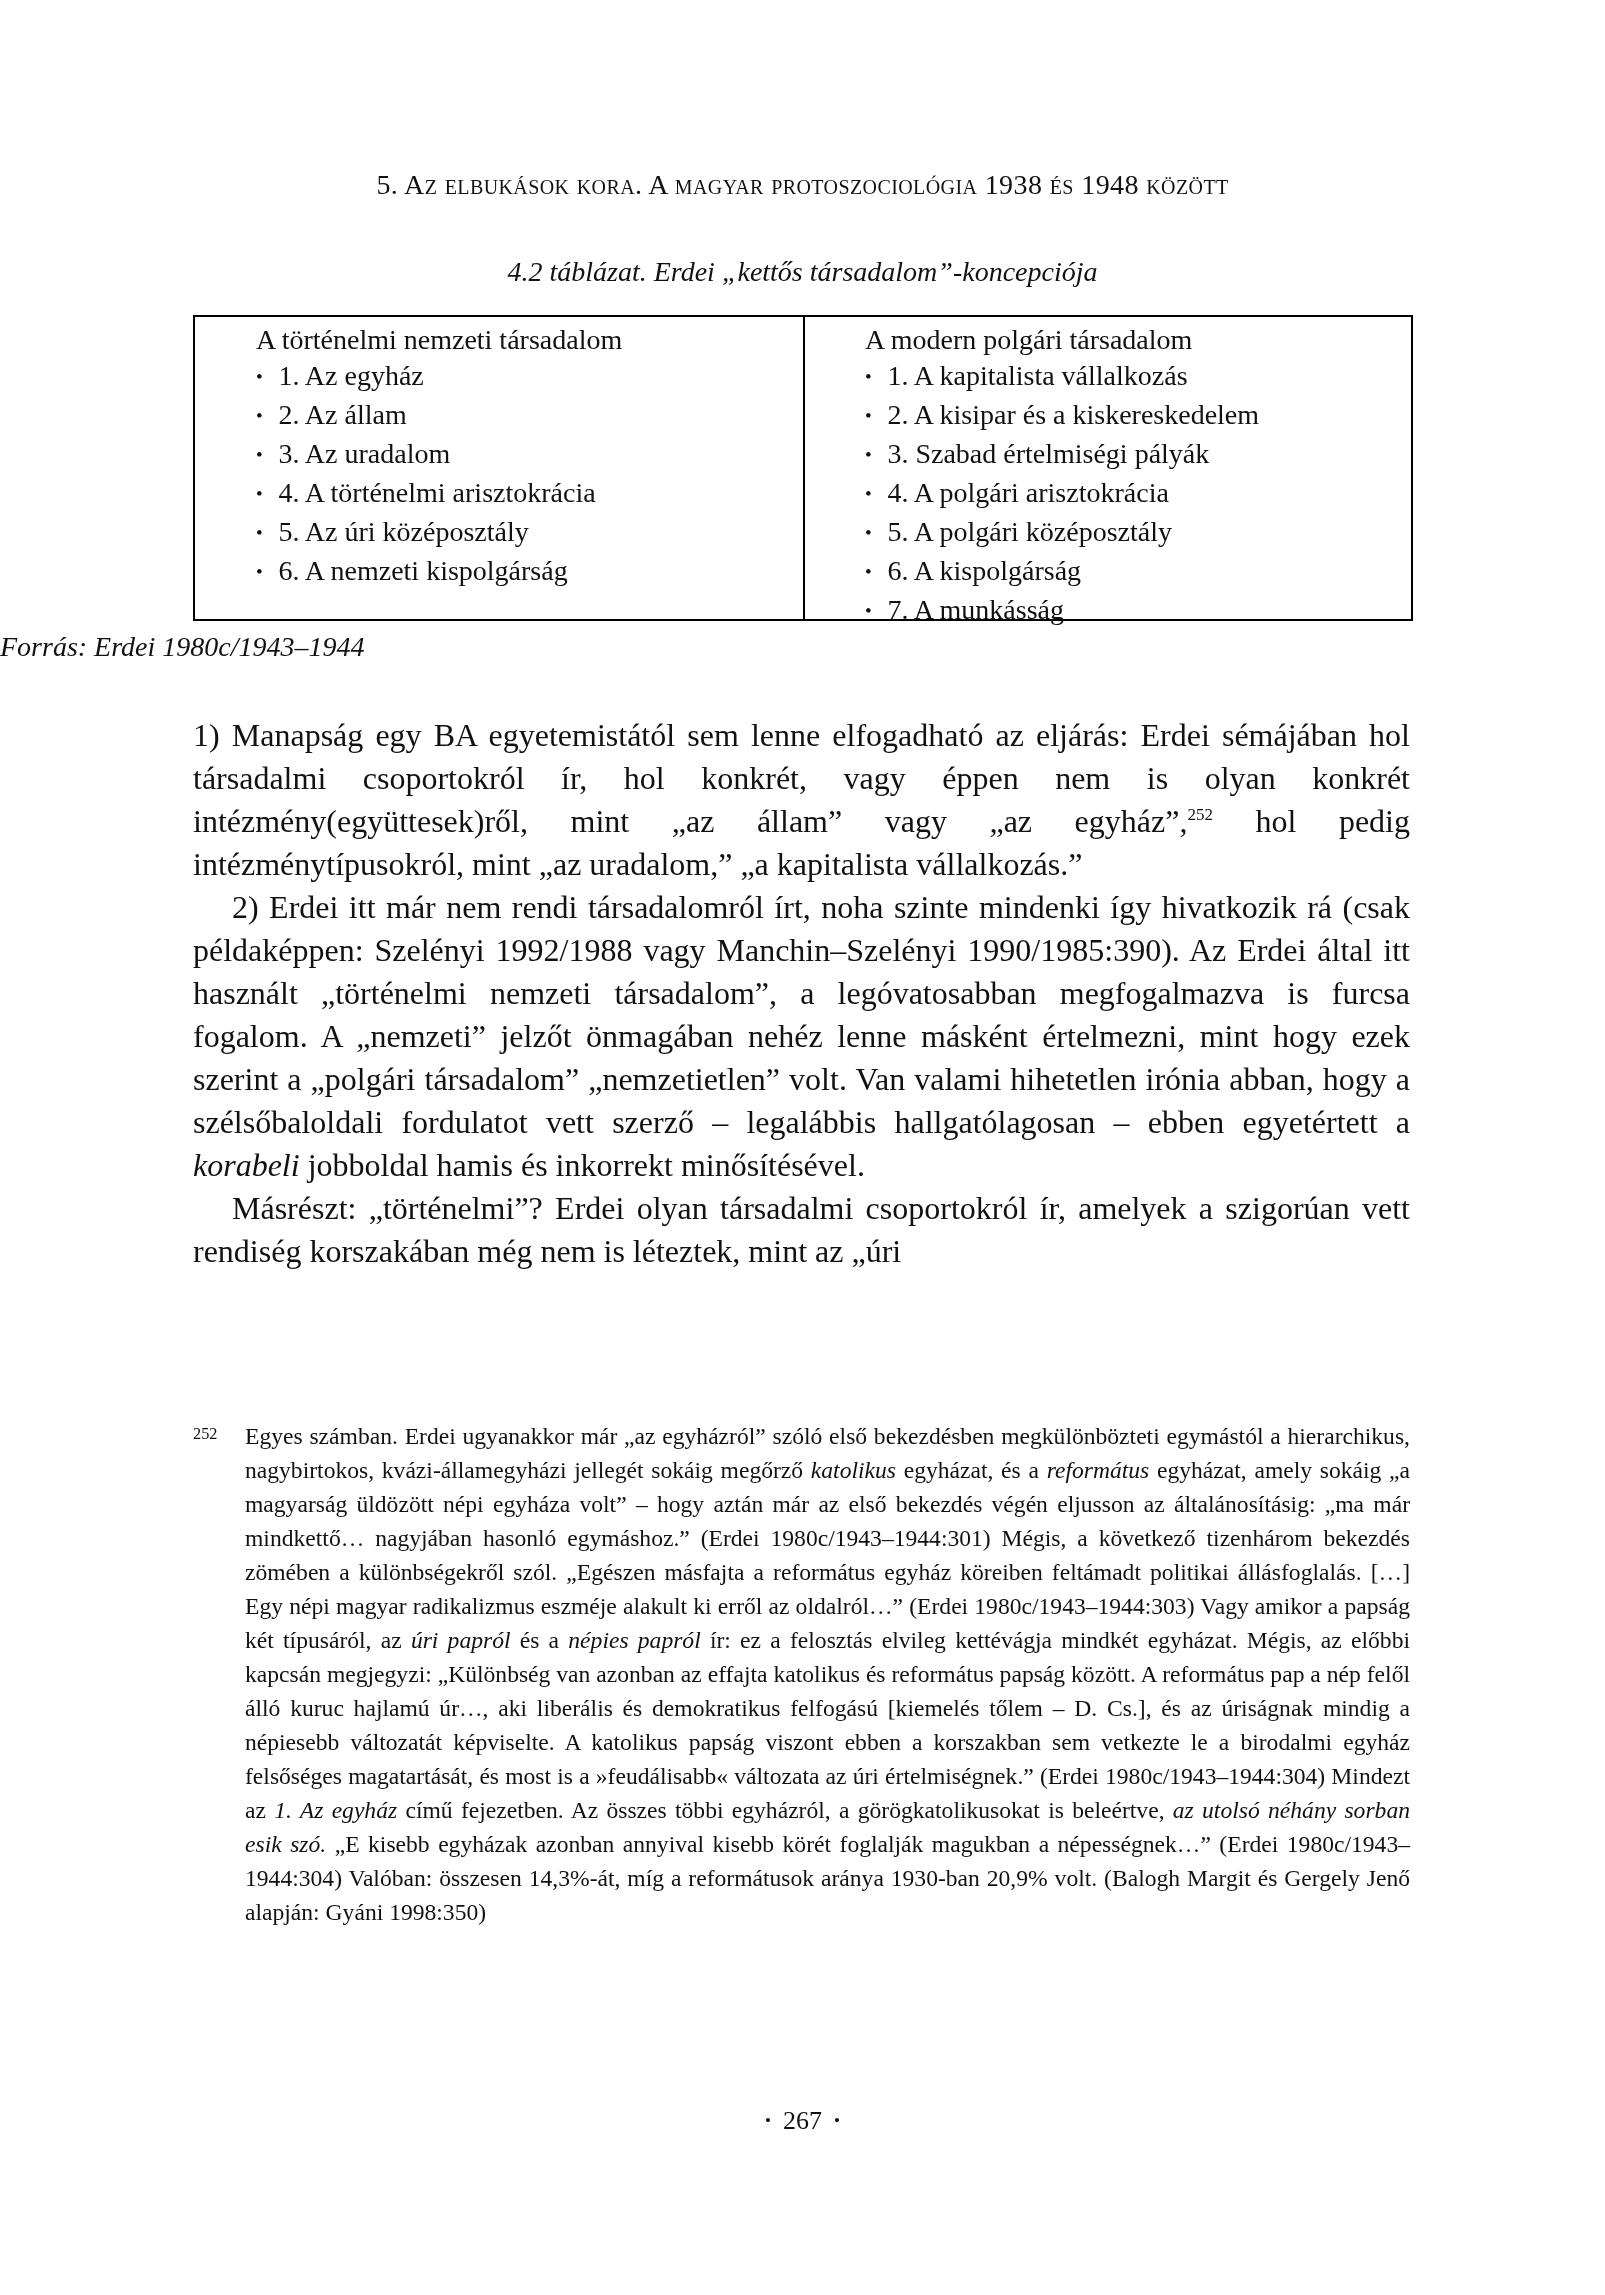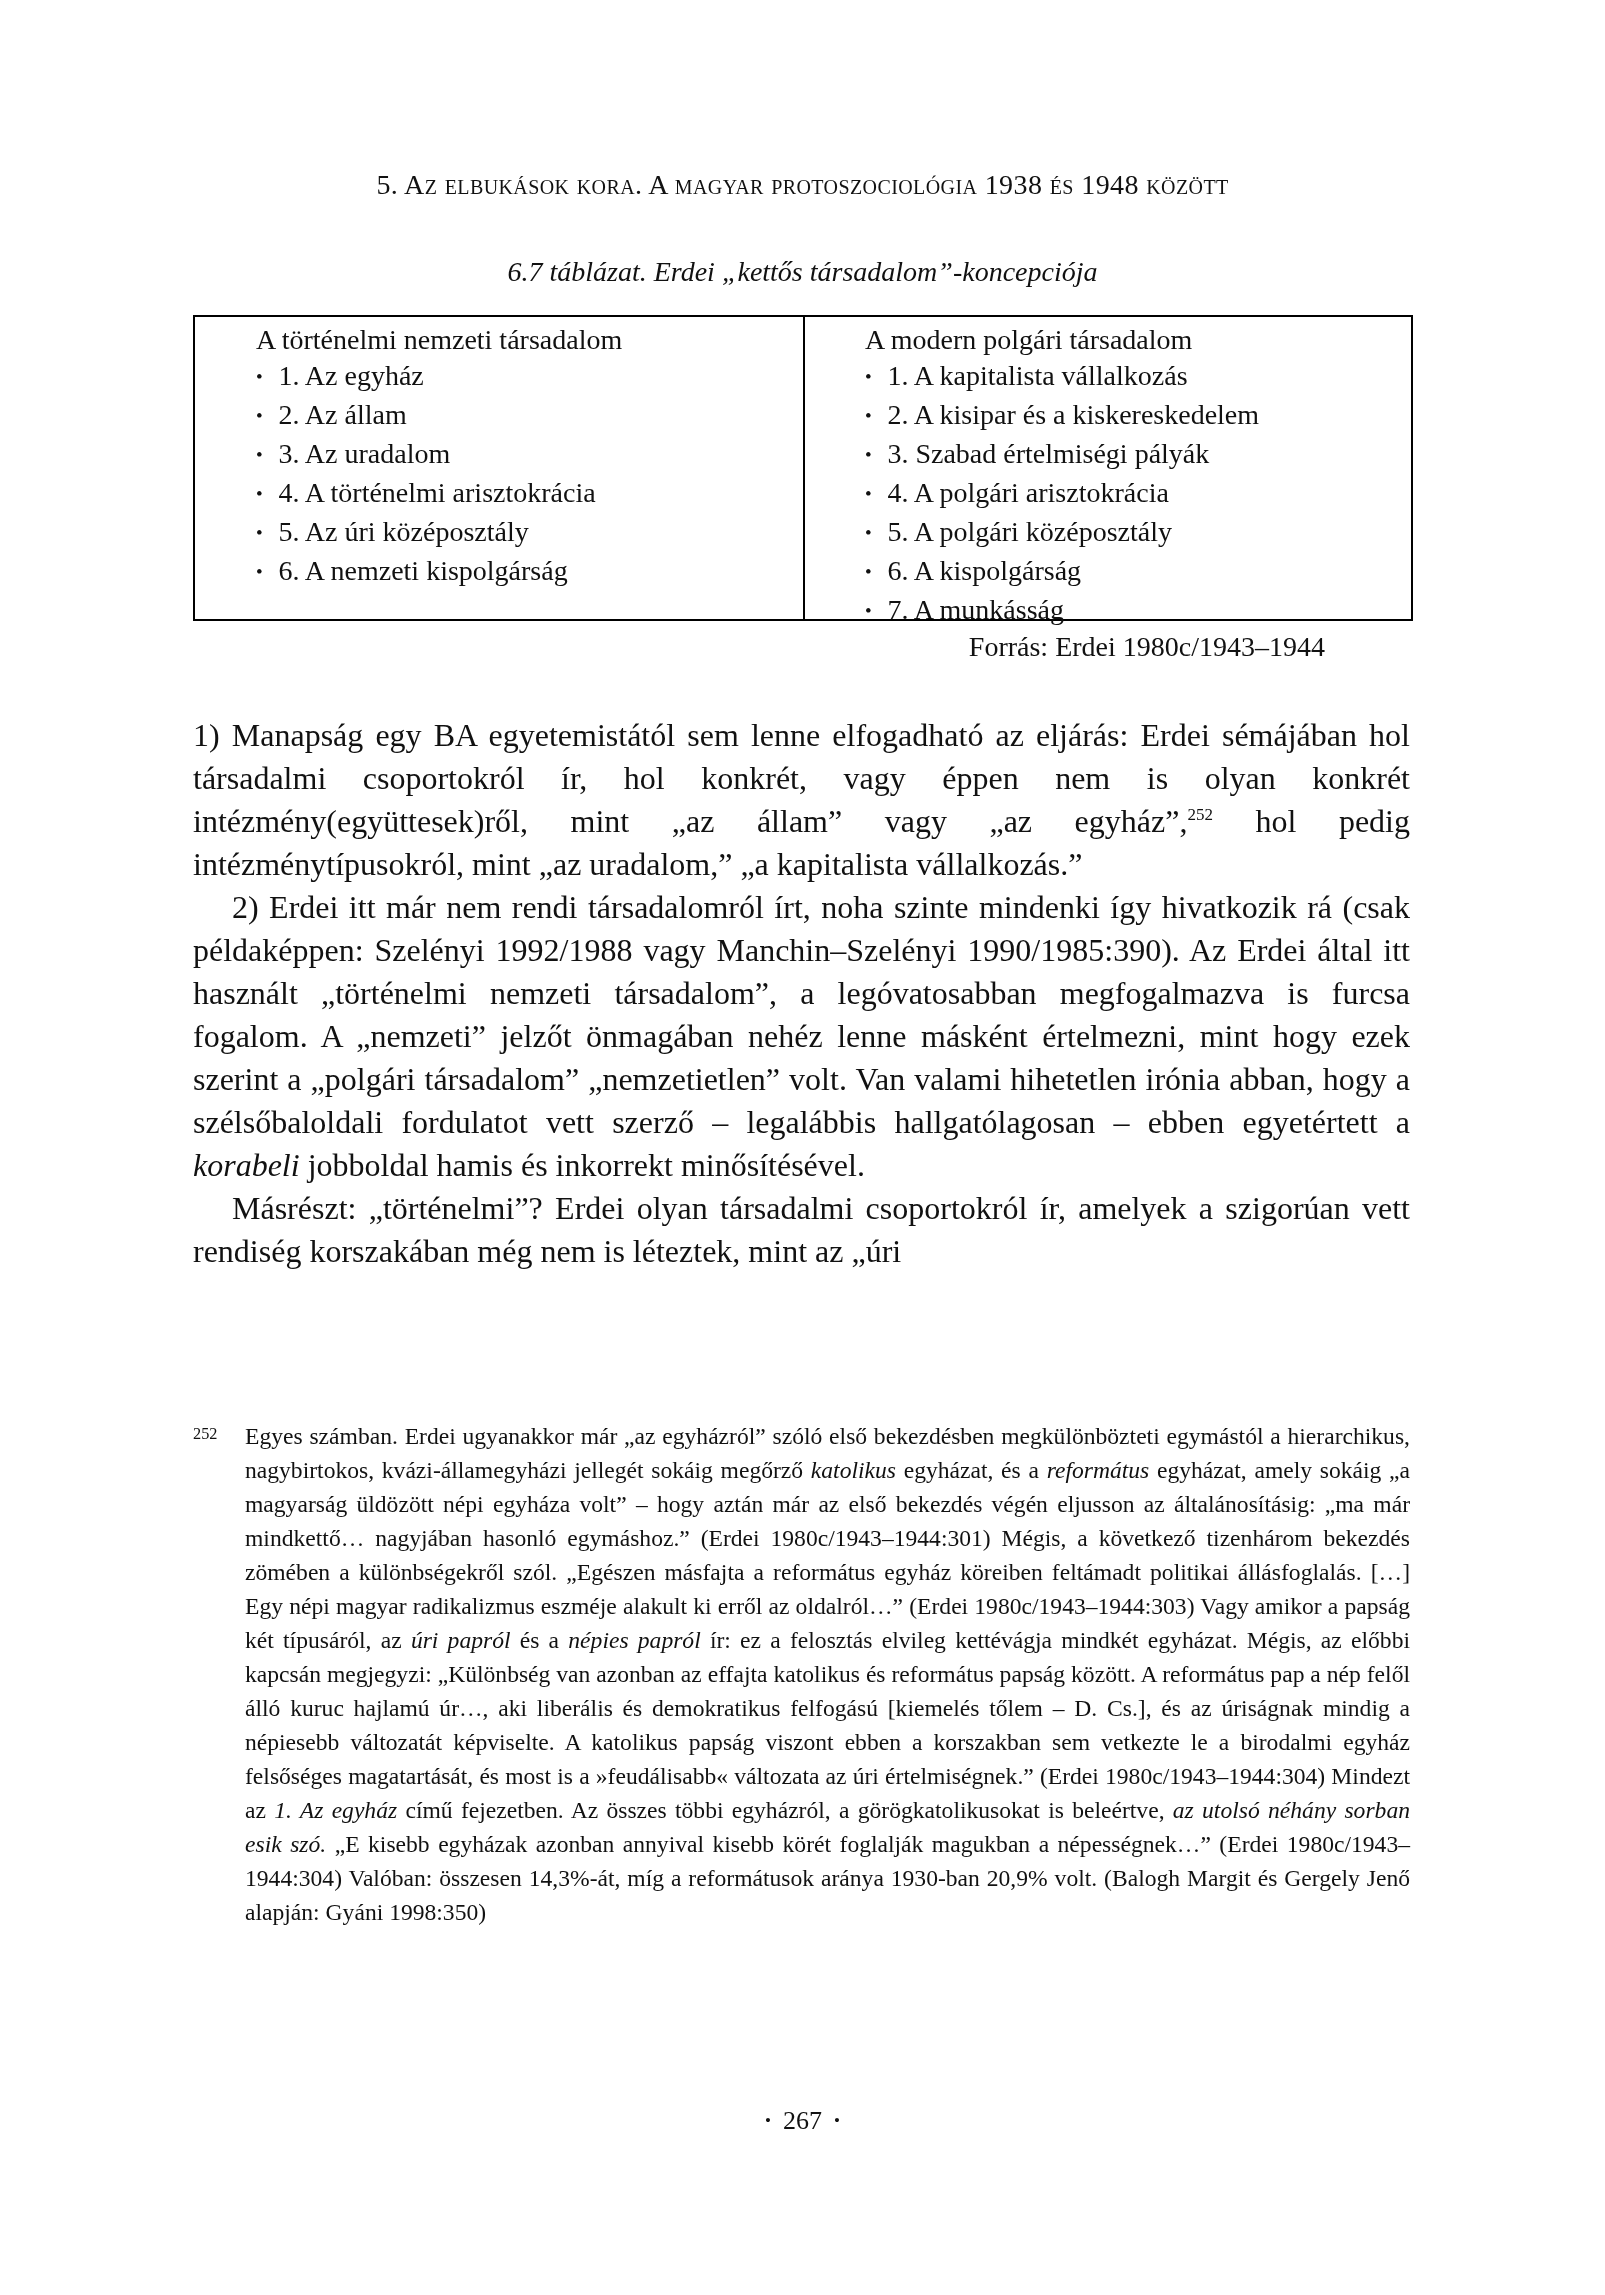--- a/index.html
+++ b/index.html
@@ -8,38 +8,38 @@
   .running-head { left: 0; width: 1605px; top: 169px; text-align: center; font-size: 28px; letter-spacing: 0.4px; font-variant: small-caps; }
   .caption { left: 0; width: 1605px; top: 256px; text-align: center; font-size: 28px; font-style: italic; }
   .tbl { left: 193px; top: 315px; width: 1216px; height: 302px; border: 2.6px solid #000; display: flex; box-sizing: content-box; gap: 7px; }
   .col { box-sizing: border-box; height: 100%; padding-top: 5.2px; font-size: 28px; line-height: 36px; }
   .col.left { width: 610px; border-right: 2.6px solid #000; padding-left: 61px; }
   .col.right { flex: 1; padding-left: 53px; }
   .col-head { white-space: nowrap; }
   .col ul { list-style: none; margin: 0; padding: 0; }
   .col li { white-space: nowrap; display: flex; align-items: baseline; }
   .bullet { display: inline-block; width: 22.4px; font-size: 19px; position: relative; top: -2.6px; }
-  .source { left: 0; width: 1325px; top: 631px; text-align: right; font-size: 28px; }
+  .source { left: 0; width: 1325px; top: 631px; text-align: left; font-size: 28px; font-style: italic; }
   .body-text { left: 193px; width: 1217px; top: 714px; font-size: 32px; line-height: 43px; text-align: justify; }
   .body-text p { margin: 0; }
   .body-text p.indent { text-indent: 39px; }
   sup.fnref { font-size: 17px; vertical-align: 12px; line-height: 0; }
   .footnote { left: 193px; width: 1217px; top: 1419px; font-size: 23.6px; line-height: 34px; text-align: justify; }
   .fn-num { position: absolute; left: 0; top: -1.7px; font-size: 16.3px; }
   .fn-body { margin-left: 52px; }
   .pageno { left: 0; width: 1605px; top: 2106px; text-align: center; font-size: 26px; }
   .pageno .dot { font-size: 17px; position: relative; top: -3.4px; margin: 0 12px; }
   em { font-style: italic; }
 </style>
 </head>
 <body>
 
 <div class="abs running-head">5. Az elbukások kora. A magyar protoszociológia 1938 és 1948 között</div>
 
-<div class="abs caption">6.7 táblázat. Erdei „kettős társadalom”-koncepciója</div>
+<div class="abs caption">4.2 táblázat. Erdei „kettős társadalom”-koncepciója</div>
 
 <div class="abs tbl">
   <div class="col left">
     <div class="col-head">A történelmi nemzeti társadalom</div>
     <ul id="list0">
         <li>
           <span class="bullet">•</span>
           <span>1. Az egyház</span>
         </li>
         <li>

